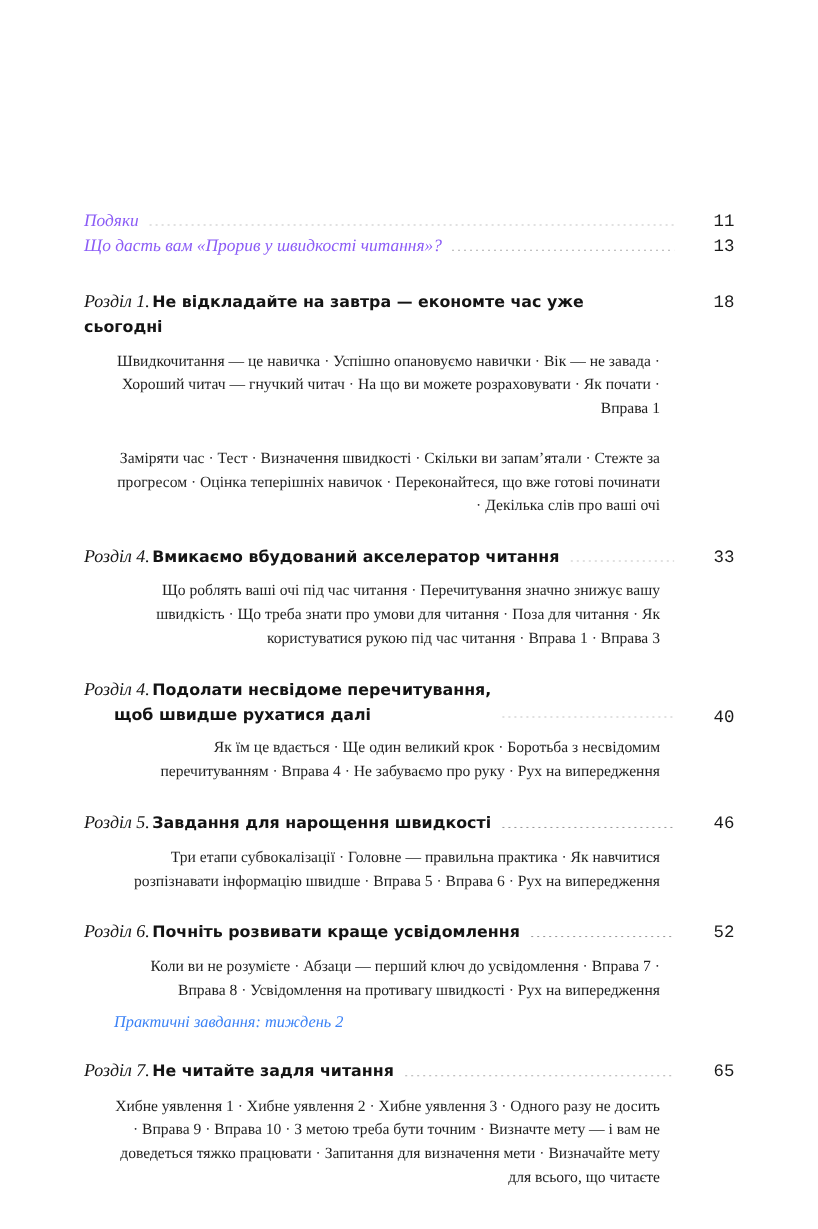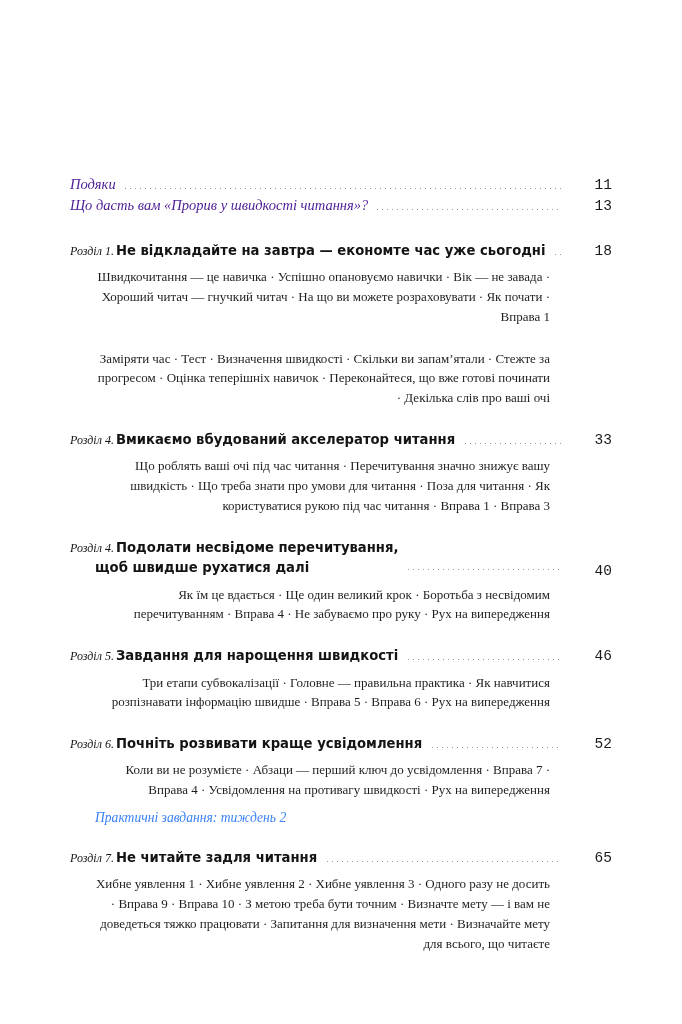--- a/index.html
+++ b/index.html
@@ -45,21 +45,21 @@
     align-items: baseline;
     width: 100%;
     margin-bottom: 4px;
   }
   .front-row .front-label {
     font-family: "Liberation Serif", "DejaVu Serif", serif;
     font-style: italic;
     font-size: 14.5px;
     white-space: nowrap;
     padding-right: 7px;
-    color: #4c1d95;
+    color: #8b5cf6;
   }
   .leader {
     flex: 1 1 auto;
     position: relative;
     height: 1px;
     margin: 0 4px 4px 0;
     overflow: hidden;
   }
   .leader::after {
     content: "";
@@ -97,21 +97,21 @@
     font-family: "DejaVu Sans", "Liberation Sans", sans-serif;
     font-weight: bold;
     font-size: 13.2px;
     color: #141414;
     line-height: 1.55;
   }
   .chapter-num {
     font-family: "Liberation Serif", "DejaVu Serif", serif;
     font-style: italic;
     font-weight: normal;
-    font-size: 12px;
+    font-size: 15px;
     padding-right: 2px;
   }
   .chapter-title-wrap-2 {
     display: block;
     margin-left: 25px;
   }
   .chapter-head.two-line {
   }
   .chapter-head.two-line .leader,
   .chapter-head.two-line .pagenum {
@@ -208,21 +208,21 @@
     </div>
 
     <div class="chapter">
       <div class="chapter-head">
         <span class="chapter-head-text">
           <span class="chapter-num">Розділ 6.</span><span>Почніть розвивати краще усвідомлення</span>
         </span>
         <span class="leader"></span>
         <span class="pagenum">52</span>
       </div>
-      <div class="subitems">Коли ви не розумієте · Абзаци — перший ключ до усвідомлення · Вправа 7 · Вправа 4 · Усвідомлення на противагу швидкості · Рух на випередження</div>
+      <div class="subitems">Коли ви не розумієте · Абзаци — перший ключ до усвідомлення · Вправа 7 · Вправа 8 · Усвідомлення на противагу швидкості · Рух на випередження</div>
       <div class="practice-note">Практичні завдання: тиждень 2</div>
     </div>
 
     <div class="chapter">
       <div class="chapter-head">
         <span class="chapter-head-text">
           <span class="chapter-num">Розділ 7.</span><span>Не читайте задля читання</span>
         </span>
         <span class="leader"></span>
         <span class="pagenum">65</span>

